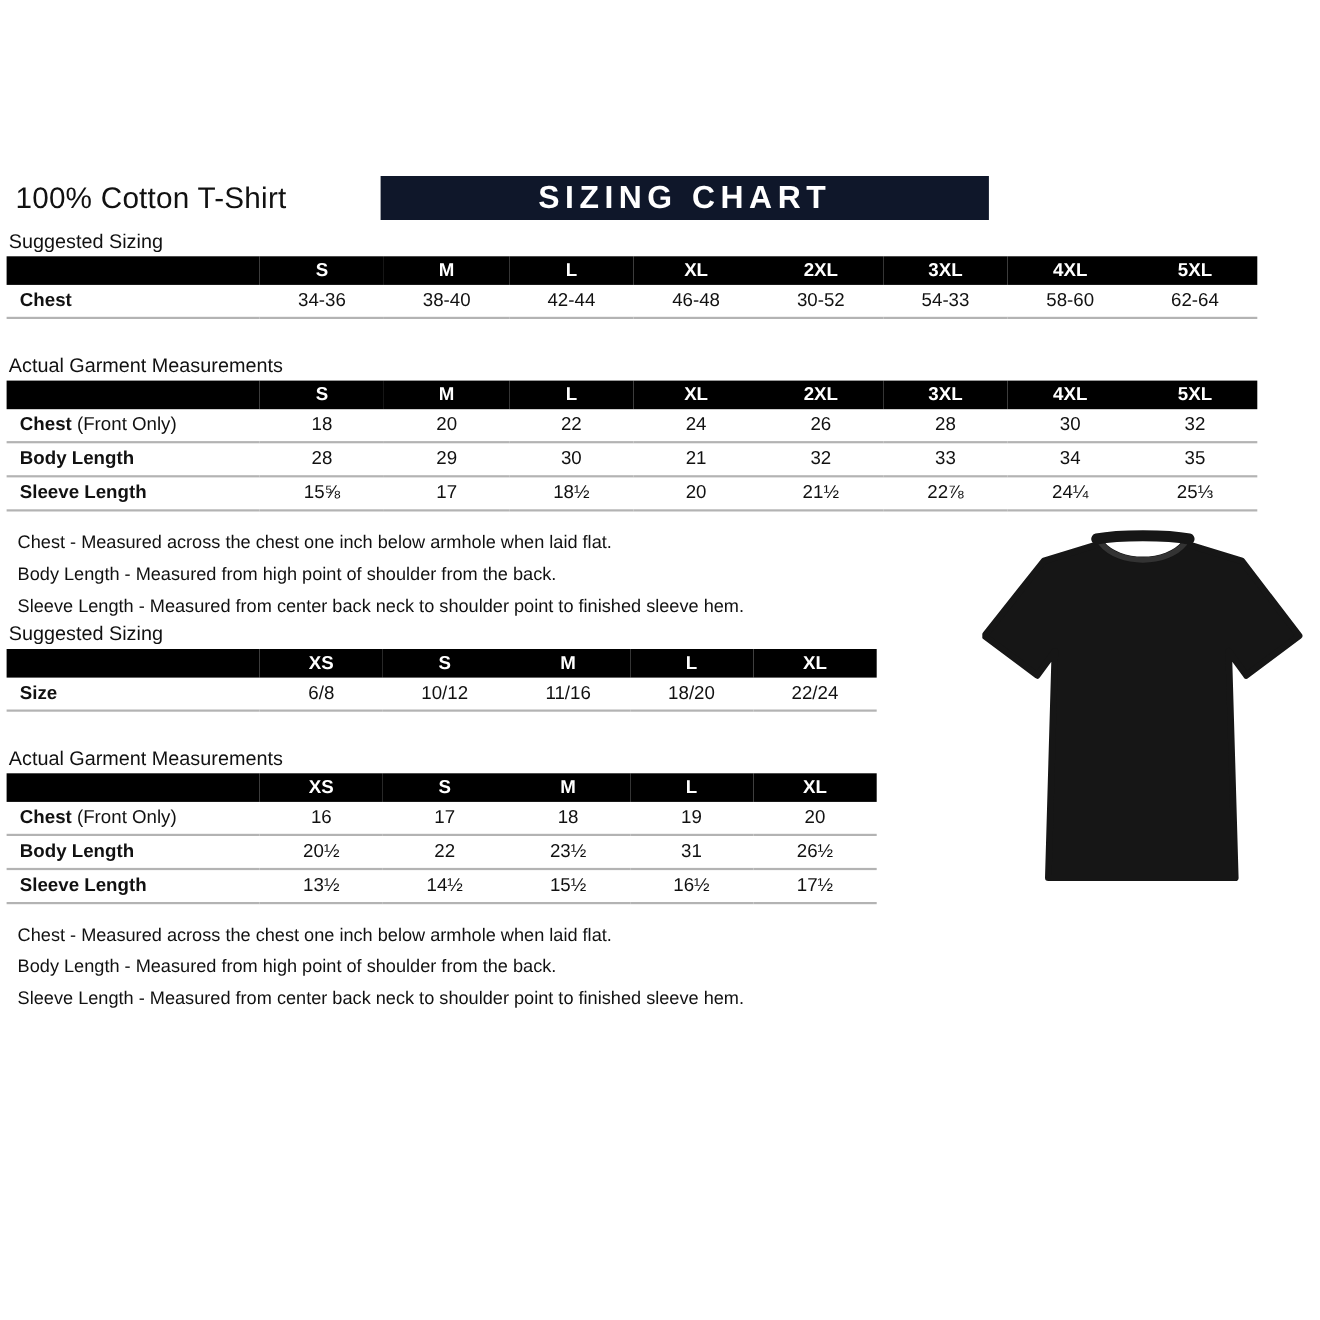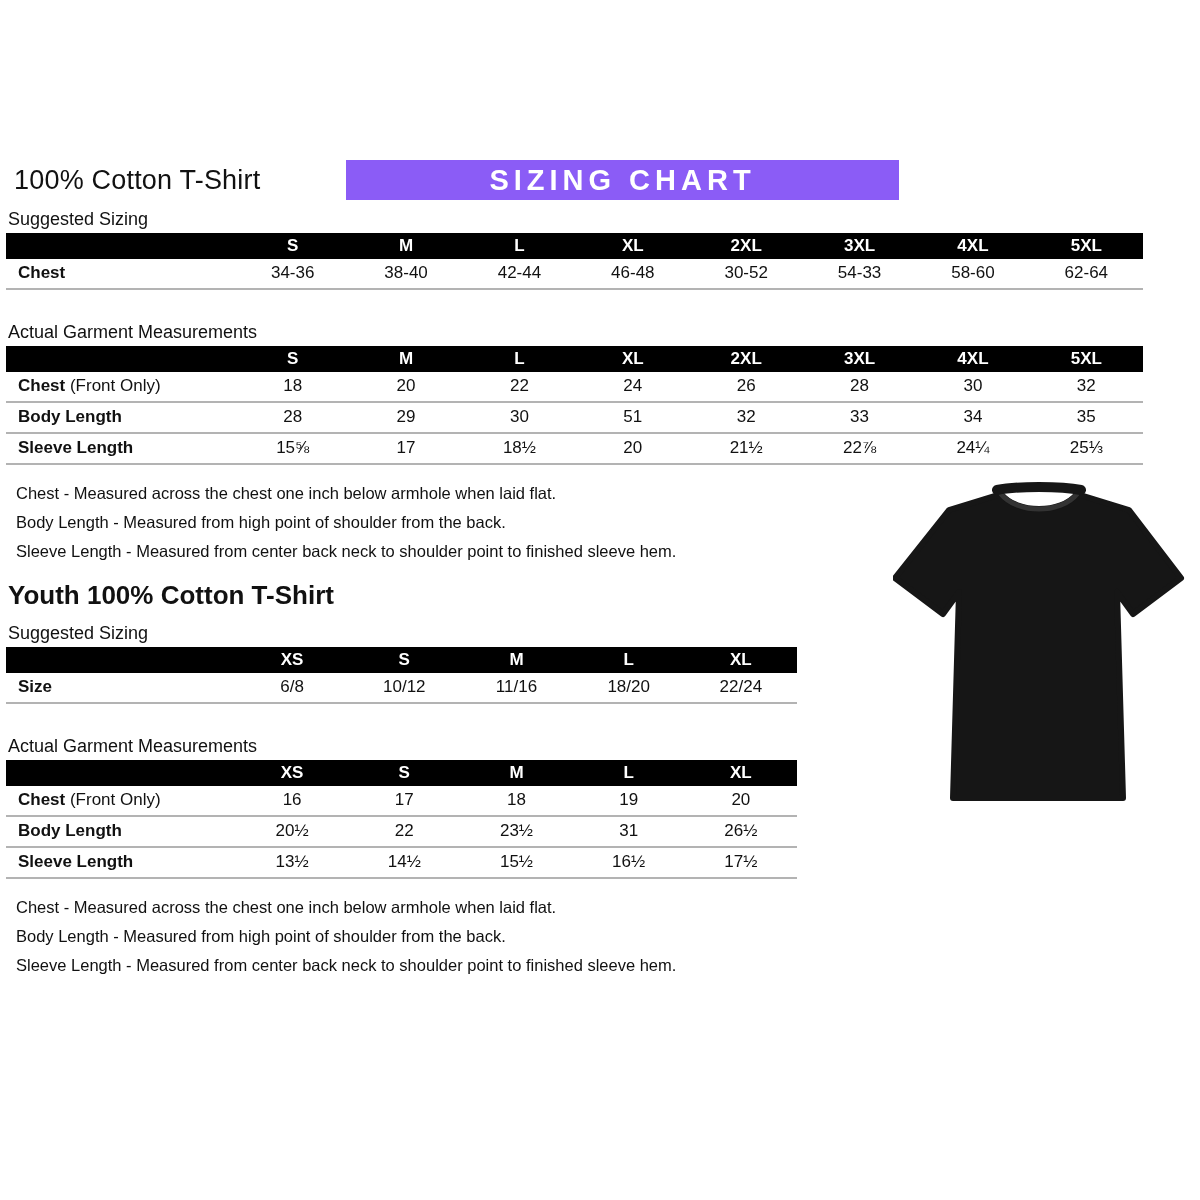--- a/index.html
+++ b/index.html
@@ -9,21 +9,21 @@
     font-family: "Liberation Sans", "DejaVu Sans", sans-serif;
     color: #111111;
     position: relative;
     overflow: hidden;
   }
   .page { position: relative; width: 1009px; height: 1200px; padding: 160px 0 2px 6px; border-radius: 12px; }
 
   .title-row { display: flex; align-items: center; margin-bottom: 9px; }
   .main-title { font-size: 27px; font-weight: 400; margin-left: 8px; width: 332px; letter-spacing: 0.2px; }
   .banner {
-    background: #8b5cf6; color: #fff; font-weight: bold; font-size: 29px;
+    background: #0f172a; color: #fff; font-weight: bold; font-size: 29px;
     letter-spacing: 5px; width: 553px; height: 40px;
     display: flex; align-items: center; justify-content: center;
   }
 
   .section-label { font-size: 18px; font-weight: 400; margin: 0 0 3px 2px; }
 
   table { border-collapse: collapse; table-layout: fixed; margin-bottom: 0; }
   table.adult { width: 1137px; }
   table.youth { width: 791px; }
   th {
@@ -135,21 +135,21 @@
           <td>26</td>
           <td>28</td>
           <td>30</td>
           <td>32</td>
         </tr>
         <tr>
           <td class="rowlabel"><b>Body Length</b></td>
           <td>28</td>
           <td>29</td>
           <td>30</td>
-          <td>51</td>
+          <td>21</td>
           <td>32</td>
           <td>33</td>
           <td>34</td>
           <td>35</td>
         </tr>
         <tr>
           <td class="rowlabel"><b>Sleeve Length</b></td>
           <td>15⅝</td>
           <td>17</td>
           <td>18½</td>
@@ -161,21 +161,20 @@
         </tr>
       </tbody>
     </table>
 
   <div class="notes">
     <p>Chest - Measured across the chest one inch below armhole when laid flat.</p>
     <p>Body Length - Measured from high point of shoulder from the back.</p>
     <p>Sleeve Length - Measured from center back neck to shoulder point to finished sleeve hem.</p>
   </div>
 
-  <div class="youth-title">Youth 100% Cotton T-Shirt</div>
 
   <div class="section-label">Suggested Sizing</div>
   <table class="youth">
       <colgroup>
         <col style="width: 230px;">
         <col>
         <col>
         <col>
         <col>
         <col>

